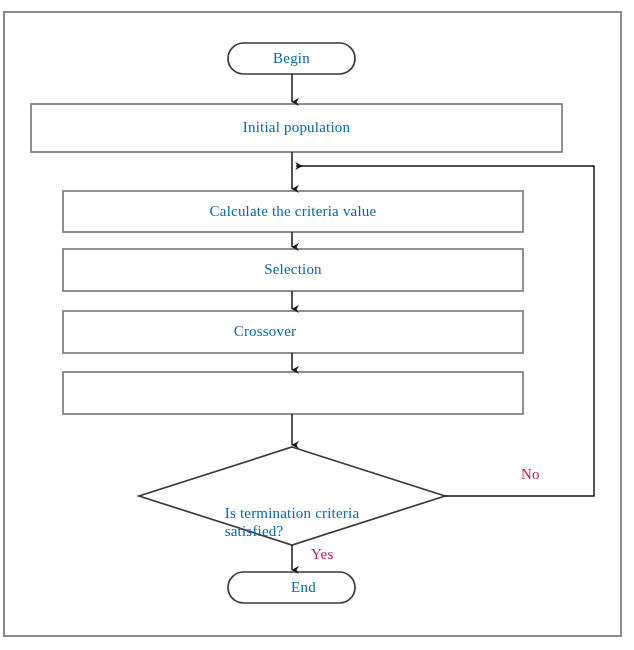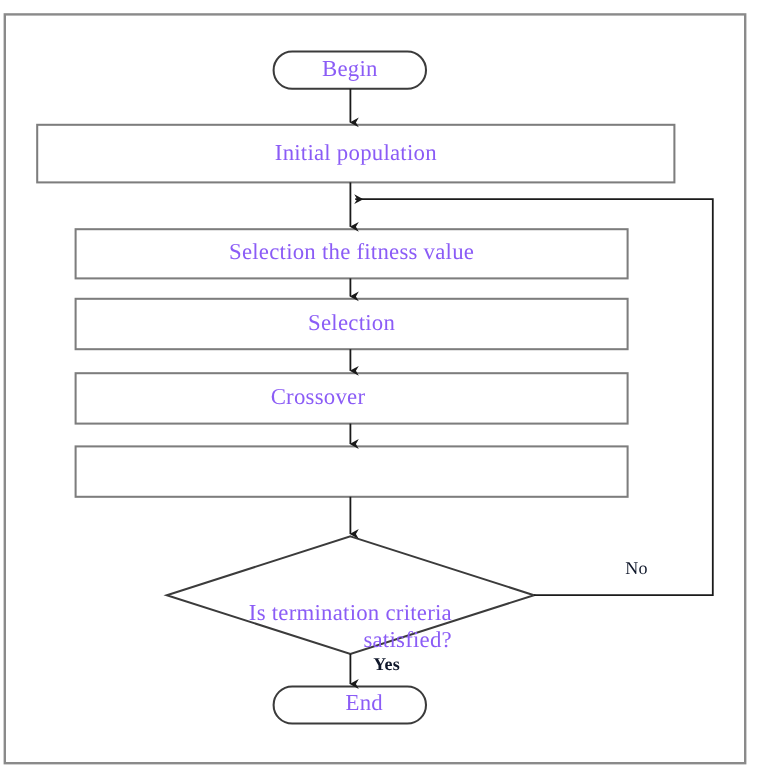--- a/index.html
+++ b/index.html
@@ -33,31 +33,31 @@
     left: 0;
     top: 0;
     width: 634px;
     height: 650px;
   }
   .node-label {
     position: absolute;
     display: flex;
     align-items: center;
     justify-content: center;
-    text-align: right;
-    color: #8b5cf6;
-    font-size: 19px;
+    text-align: left;
+    color: #0369a1;
+    font-size: 15px;
     line-height: 1.18;
     letter-spacing: 0.2px;
     pointer-events: none;
     white-space: pre-line;
   }
   .edge-label {
     position: absolute;
-    color: #0f172a;
+    color: #be185d;
     font-size: 15px;
     letter-spacing: 0.2px;
     pointer-events: none;
   }
 </style>
 </head>
 <body>
 
 <div id="canvas">
 
@@ -135,29 +135,29 @@
 
     <g>
       <path d="M445,496 L594,496 L594,166 L296,166" fill="none" stroke="#1a1a1a" stroke-width="1.5" marker-end="url(#arrowLeft)"></path>
     </g>
   </svg>
 
   <div class="node-label" style="left:228px; top:43px; width:127px; height:31px;">Begin</div>
 
   <div class="node-label" style="left:31px; top:104px; width:531px; height:48px;">Initial population</div>
 
-  <div class="node-label" style="left:63px; top:191px; width:460px; height:41px;">Selection the fitness value</div>
+  <div class="node-label" style="left:63px; top:191px; width:460px; height:41px;">Calculate the criteria value</div>
 
   <div class="node-label" style="left:63px; top:249px; width:460px; height:42px;border-radius:21px;">Selection</div>
 
   <div class="node-label" style="left:63px; top:311px; width:404px; height:42px;">Crossover</div>
 
 
   <div class="node-label" style="left:172px; top:497px; width:240px; height:52px;">Is termination criteria
 satisfied?</div>
 
   <div class="node-label" style="left:228px; top:572px; width:127px; height:31px;margin-left:12px;">End</div>
 
   <div class="edge-label" style="left:521px; top:466px;">No</div>
 
-  <div class="edge-label" style="left:311px; top:546px;font-weight:bold;">Yes</div>
+  <div class="edge-label" style="left:311px; top:546px;">Yes</div>
 
 </div>
 
 </body></html>

